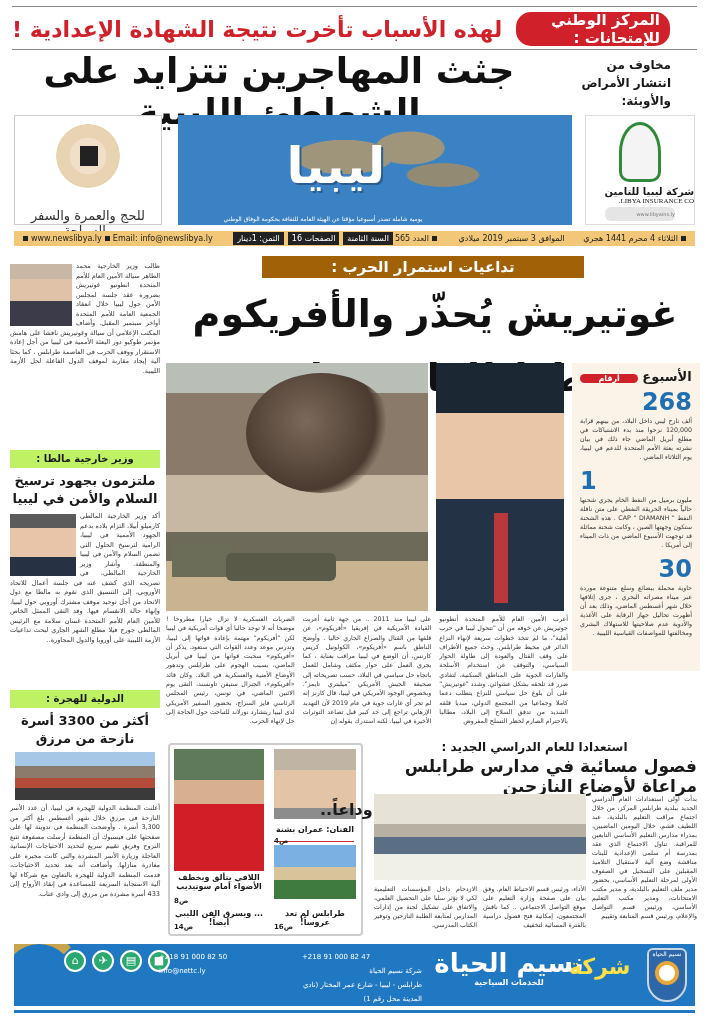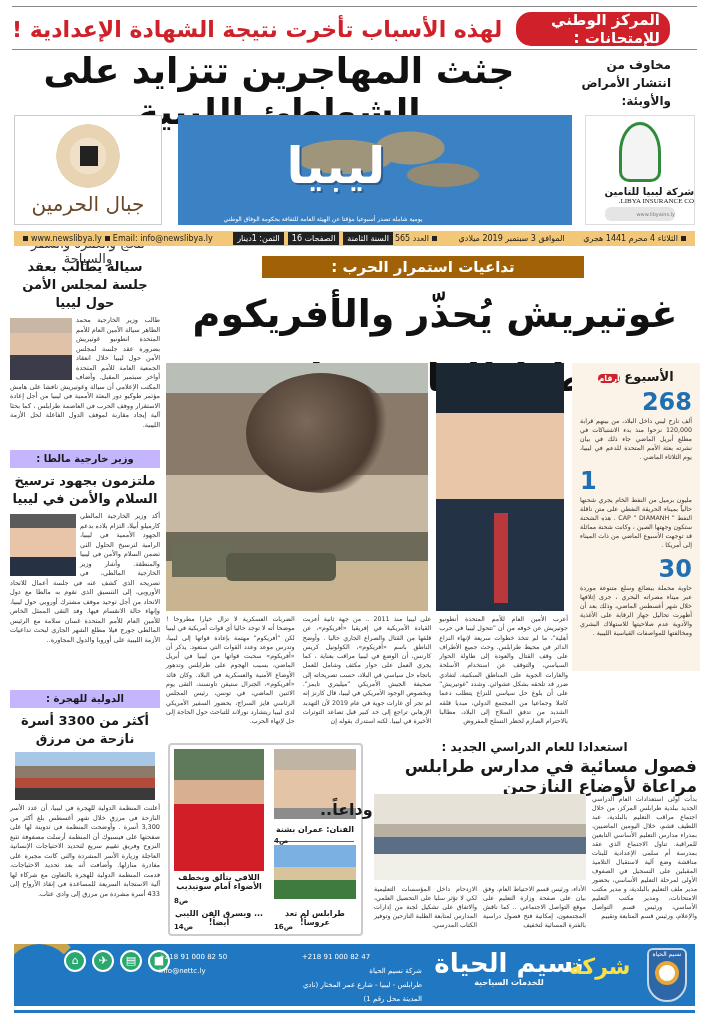--- a/index.html
+++ b/index.html
@@ -42,39 +42,39 @@
 
   
   .kicker-main { top: 256px; left: 262px; width: 322px; height: 22px; background: #a16207; color: #fff; font-weight: bold; font-size: 15px; text-align: center; line-height: 22px; }
   .main-headline { top: 282px; left: 170px; width: 530px; font-size: 38px; font-weight: 900; text-align: center; letter-spacing: -1px; line-height: 64px; color: #111; }
 
   
   .lcol { left: 10px; width: 150px; }
   .lhead { font-size: 13px; font-weight: bold; text-align: center; line-height: 18px; }
   .lbody { font-size: 6.5px; line-height: 9.5px; color: #333; text-align: justify; }
   .photo-box { float: left; margin: 2px 4px 2px 0; }
-  .label-pink { height: 18px; background: #c4b5fd; font-size: 10px; font-weight: bold; text-align: center; line-height: 18px; }
+  .label-pink { height: 18px; background: #bef264; font-size: 10px; font-weight: bold; text-align: center; line-height: 18px; }
 
   .photo-old { width: 62px; height: 62px; background: linear-gradient(180deg, #c9b7a6 0 25%, #e0c2a8 25% 60%, #3b3b4a 60%); }
   .photo-malta { width: 66px; height: 62px; background: linear-gradient(180deg, #5b5b5b 0 22%, #e8c4a8 22% 70%, #263243 70%); }
   .photo-crowd { width: 140px; height: 48px; background: linear-gradient(180deg, #a6c8e6 0 30%, #8c7b6a 30% 55%, #b34a3a 55% 75%, #3a3a3a 75%); }
 
   
   .war-photo { top: 363px; left: 166px; width: 262px; height: 248px; background: linear-gradient(180deg, #b9bfb6 0 12%, #8a7a6a 12% 45%, #c6b8a2 45% 68%, #6d6a5a 68% 80%, #c8b491 80%); overflow: hidden; }
   .war-photo .smoke { position: absolute; left: 80px; top: 10px; width: 150px; height: 120px; border-radius: 50%; background: radial-gradient(circle at 40% 40%, #7b6a5a, #4a3a2f 60%, transparent 70%); }
   .war-photo .tank { position: absolute; left: 60px; top: 190px; width: 110px; height: 28px; background: #5a5a48; border-radius: 6px; }
   .war-photo .truck { position: absolute; left: 6px; top: 180px; width: 60px; height: 34px; background: #6b6d58; }
 
   .guterres { top: 363px; left: 436px; width: 128px; height: 248px; background: linear-gradient(180deg, #1b2733 0 20%, #e9c6a8 20% 55%, #243246 55%); overflow: hidden; }
   .guterres .tie { position: absolute; left: 58px; top: 150px; width: 14px; height: 90px; background: #b8383c; }
 
   
   .stats { top: 363px; left: 572px; width: 128px; height: 308px; background: #fbf3e7; padding: 6px 8px; }
   .stats .brand { font-size: 13px; font-weight: 900; text-align: center; margin-bottom: 4px; }
-  .stats .brand .badge { background: #d0202a; color: #fff; font-size: 8px; padding: 0 0; border-radius: 6px; }
+  .stats .brand .badge { background: #d0202a; color: #fff; font-size: 8px; padding: 0 18px; border-radius: 6px; }
   .stats .num { font-size: 24px; font-weight: 900; color: #1f6fb2; line-height: 28px; }
   .stats .txt { font-size: 6.3px; line-height: 9px; color: #333; text-align: justify; margin-bottom: 6px; }
   .stats .n1 { text-align: left; }
 
   
   .main-body { top: 614px; left: 166px; width: 402px; height: 120px; display: flex; gap: 8px; }
   .main-body .col { flex: 1; font-size: 6.3px; line-height: 9.3px; color: #333; text-align: justify; }
 
   
   .school-kicker { top: 740px; left: 372px; width: 325px; font-size: 12px; font-weight: bold; text-align: center; }
@@ -118,21 +118,20 @@
   <div class="red-title">لهذه الأسباب تأخرت نتيجة الشهادة الإعدادية !</div>
 </div>
 <div class="abs top-rule" style="top:49px"></div>
 <div class="abs kicker2">مخاوف من انتشار الأمراض والأوبئة:</div>
 <div class="abs headline2">جثث المهاجرين تتزايد على الشواطئ الليبية</div>
 
 <div class="abs ad-left">
   <div class="star">
       <div class="kaaba"></div>
     </div>
-  <div class="name">جبال الحرمين</div>
   <div class="sub">للحج والعمرة والسفر والسياحة</div>
 </div>
 
 <div class="abs masthead">
   <div class="map"></div>
   <div class="logo">ليبيا الإخبارية</div>
   <div class="tag">يومية شاملة تصدر أسبوعيا مؤقتا عن الهيئة العامة للثقافة بحكومة الوفاق الوطني</div>
 </div>
 
 <div class="abs ad-right">
@@ -163,21 +162,20 @@
     <span>www.newslibya.ly</span>
     <span class="sq"></span>
     <span>Email: info@newslibya.ly</span>
   </div>
 </div>
 
 <div class="abs kicker-main">تداعيات استمرار الحرب :</div>
 <div class="abs main-headline">غوتيريش يُحذّر والأفريكوم يخطط لإعادة قواته !</div>
 
 <div class="abs lcol" style="top:258px">
-  <div class="lhead">سيالة يطالب بعقد جلسة لمجلس الأمن حول ليبيا</div>
   <div class="lbody" style="margin-top:4px">
     <div class="photo-box photo-old"></div>
     <span>طالب وزير الخارجية محمد الطاهر سيالة الأمين العام للأمم المتحدة انطونيو غوتيريش بضرورة عقد جلسة لمجلس الأمن حول ليبيا خلال انعقاد الجمعية العامة للأمم المتحدة أواخر سبتمبر المقبل. وأضاف المكتب الإعلامي أن سيالة وغوتيريش ناقشا على هامش مؤتمر طوكيو دور البعثة الأممية في ليبيا من أجل إعادة الاستقرار ووقف الحرب في العاصمة طرابلس ، كما بحثا آلية إيجاد مقاربة لموقف الدول الفاعلة لحل الأزمة الليبية.</span>
   </div>
 </div>
 
 <div class="abs lcol" style="top:450px">
   <div class="label-pink">وزير خارجية مالطا :</div>
   <div class="lhead" style="margin-top:4px">ملتزمون بجهود ترسيخ السلام والأمن في ليبيا</div>
   <div class="lbody" style="margin-top:4px">

